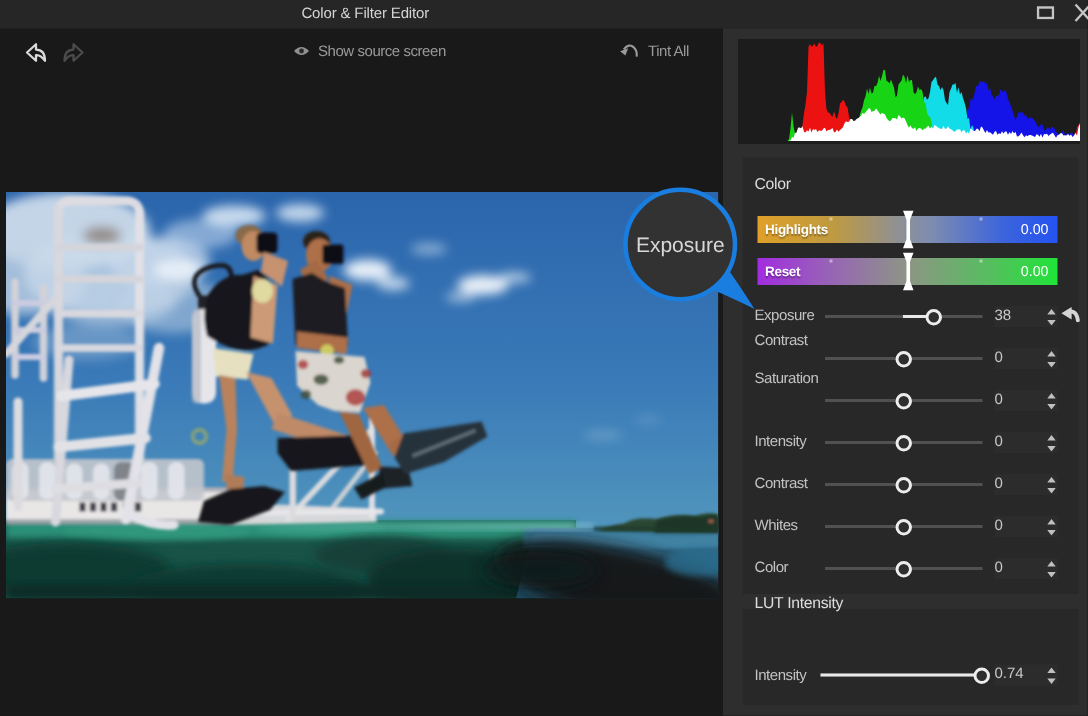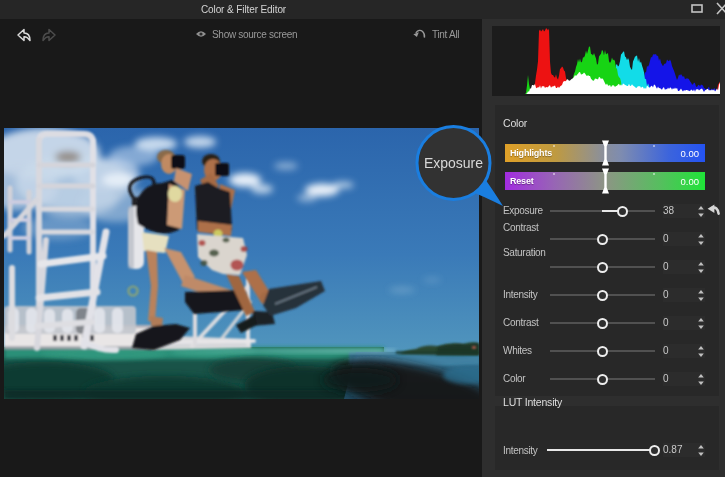--- a/index.html
+++ b/index.html
@@ -332,21 +332,21 @@
   </svg>
 <svg style="position:absolute;left:707px;top:204px" width="14" height="11" viewBox="0 0 14 11">
   <path d="M5,4 Q10.5,2.2 11.6,9.6" fill="none" stroke="#d5d5d5" stroke-width="2.6" stroke-linecap="round"></path>
   <polygon points="0.6,4.8 7.4,0.6 7.4,9" fill="#d5d5d5"></polygon>
 </svg>
 <div class="sechead" style="position:absolute;left:503px;top:396px">LUT Intensity</div>
 <div class="lbl" style="position:absolute;left:503px;top:445px">Intensity</div>
 <div class="track" style="left:547px;top:449px;width:110px"></div>
 <div class="trackfill" style="left:547px;top:449px;width:107px"></div>
 <div class="thumb" style="left:648.5px;top:444.5px"></div>
-<div class="valbox" style="left:663px;top:443px">0.87</div>
+<div class="valbox" style="left:663px;top:443px">0.74</div>
 <svg style="position:absolute;left:698px;top:445px" width="6" height="11" viewBox="0 0 6 11">
   <polygon points="3,0 5.8,3.6 0.2,3.6" fill="#c0c0c0"></polygon>
     <polygon points="3,11 5.8,7.4 0.2,7.4" fill="#c0c0c0"></polygon>
   </svg>
 
 <svg style="position:absolute;left:410px;top:120px;overflow:visible" width="100" height="92" viewBox="0 0 100 92">
   <path d="M70,52 Q81,67 93,86 Q73,76 55,69 Z" fill="#1a7ee0"></path>
   <circle cx="43.5" cy="43" r="36.5" fill="#323232" stroke="#1a7ee0" stroke-width="3"></circle>
   <text x="43.5" y="48" text-anchor="middle" fill="#d8d8d8" font-size="14" font-family="Liberation Sans, sans-serif">Exposure</text>
 </svg>

